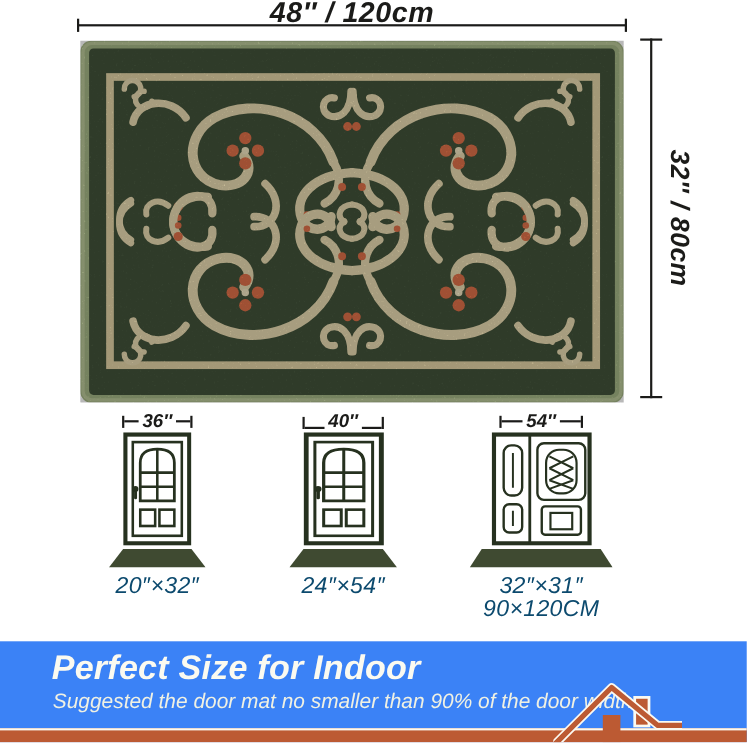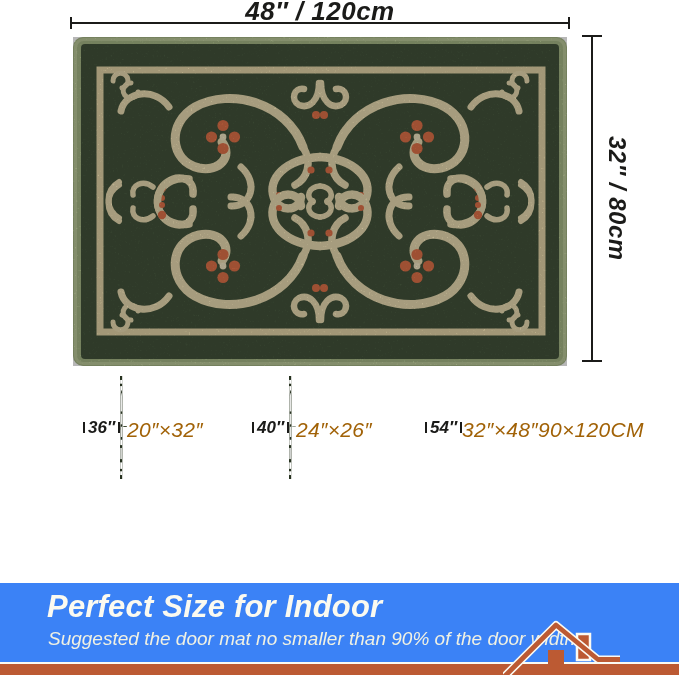--- a/index.html
+++ b/index.html
@@ -25,32 +25,32 @@
   .dim-v-label {
     position:absolute; left:597px; top:35px; height:327px; width:34px;
     writing-mode:vertical-rl; text-align:center;
     font-style:italic; font-weight:600; font-size:24px; color:#1b1b19; letter-spacing:.5px;
   }
 
   
   .rug { position:absolute; left:73px; top:37px; width:494px; height:329px; }
 
   
-  .door-col { position:absolute; top:376px; display:flex; flex-direction:row; align-items:center; }
+  .door-col { position:absolute; top:376px; display:flex; flex-direction:column; align-items:center; }
   .door-col.c1 { left:83px;  width:120px; }
   .door-col.c2 { left:252px; width:120px; }
   .door-col.c3 { left:425px; width:134px; }
   .ddim { display:flex; align-items:center; justify-content:center; height:14px; margin-bottom:3px; }
   .ddim .dtick { width:2px; height:11px; background:#1b1b19; }
   .ddim .dline { flex:1; height:1.8px; background:#1b1b19; }
   .ddim .dlabel { font-style:italic; font-weight:600; font-size:17px; color:#1b1b19; padding:0 3px; line-height:14px; }
-  .w64 { width:64px; } .w74 { width:74px; } .w90 { width:104px; }
+  .w64 { width:64px; } .w74 { width:74px;align-items:flex-end; } .w90 { width:76px; }
   .door-svg { height:103px; margin-bottom:3px; }
   .mat-svg { margin-bottom:6px; }
-  .mat-size { font-style:italic; font-weight:500; font-size:21px; line-height:21px; color:#a16207; letter-spacing:.3px; }
+  .mat-size { font-style:italic; font-weight:500; font-size:21px; line-height:21px; color:#0c4a6e; letter-spacing:.3px; }
 
   
   .banner { position:absolute; left:0; top:583px; width:679px; height:92px; background:#3b82f6; }
   .stripe { position:absolute; left:0; right:0; bottom:0; height:13px; background:#bc5a33; border-top:2.5px solid #fbfaf2; }
   .banner-title {
     position:absolute; left:47px; top:6px; font-style:italic; font-weight:700;
     font-size:31px; color:#fbfaf0; letter-spacing:.2px;
   }
   .banner-sub {
     position:absolute; left:48px; top:45px; font-style:italic; font-weight:500;
@@ -170,21 +170,21 @@
         <rect x="34" y="71" width="14" height="15" stroke-width="2.4"></rect>
       </g>
       <g fill="#26311f" stroke="none">
         <circle cx="11.5" cy="52" r="2.8"></circle>
         <rect x="10.2" y="52" width="2.8" height="9.5" rx="1.3"></rect>
       </g>
     </svg>
     <svg class="mat-svg" width="98" height="17" viewBox="0 0 98 17">
       <polygon points="13,0 85,0 98,17 0,17" fill="#3f4a31"></polygon>
     </svg>
-    <div class="mat-size">24″×26″</div>
+    <div class="mat-size">24″×54″</div>
   </div>
 
   <div class="door-col c3">
     <div class="ddim w90">
       <div class="dtick"></div>
       <div class="dline"></div>
       <div class="dlabel">54″</div>
       <div class="dline"></div>
       <div class="dtick"></div>
     </div>
@@ -199,21 +199,21 @@
         <rect x="42" y="10" width="44" height="52" rx="6" stroke-width="2.2"></rect>
         <rect x="50" y="16" width="28" height="40" rx="12" stroke-width="2"></rect>
         <path d="M53,22 L75,33 M75,22 L53,33 M53,33 L75,44 M75,33 L53,44 M53,44 L75,52 M75,44 L53,52" stroke-width="1.8"></path>
         <rect x="46" y="68" width="36" height="26" rx="3" stroke-width="2.2"></rect>
         <rect x="54" y="74" width="20" height="15" stroke-width="2"></rect>
       </g>
     </svg>
     <svg class="mat-svg" width="130" height="17" viewBox="0 0 130 17">
       <polygon points="11,0 119,0 130,17 0,17" fill="#3f4a31"></polygon>
     </svg>
-    <div class="mat-size">32″×48″</div>
+    <div class="mat-size">32″×31″</div>
     <div class="mat-size">90×120CM</div>
   </div>
 
   <div class="banner">
     <div class="banner-title">Perfect Size for Indoor</div>
     <div class="banner-sub">Suggested the door mat no smaller than 90% of the door width.</div>
     <div class="stripe"></div>
   </div>
   <svg class="house" viewBox="0 0 117 56">
     <rect x="45" y="31" width="16" height="25" fill="#bc5a33"></rect>

